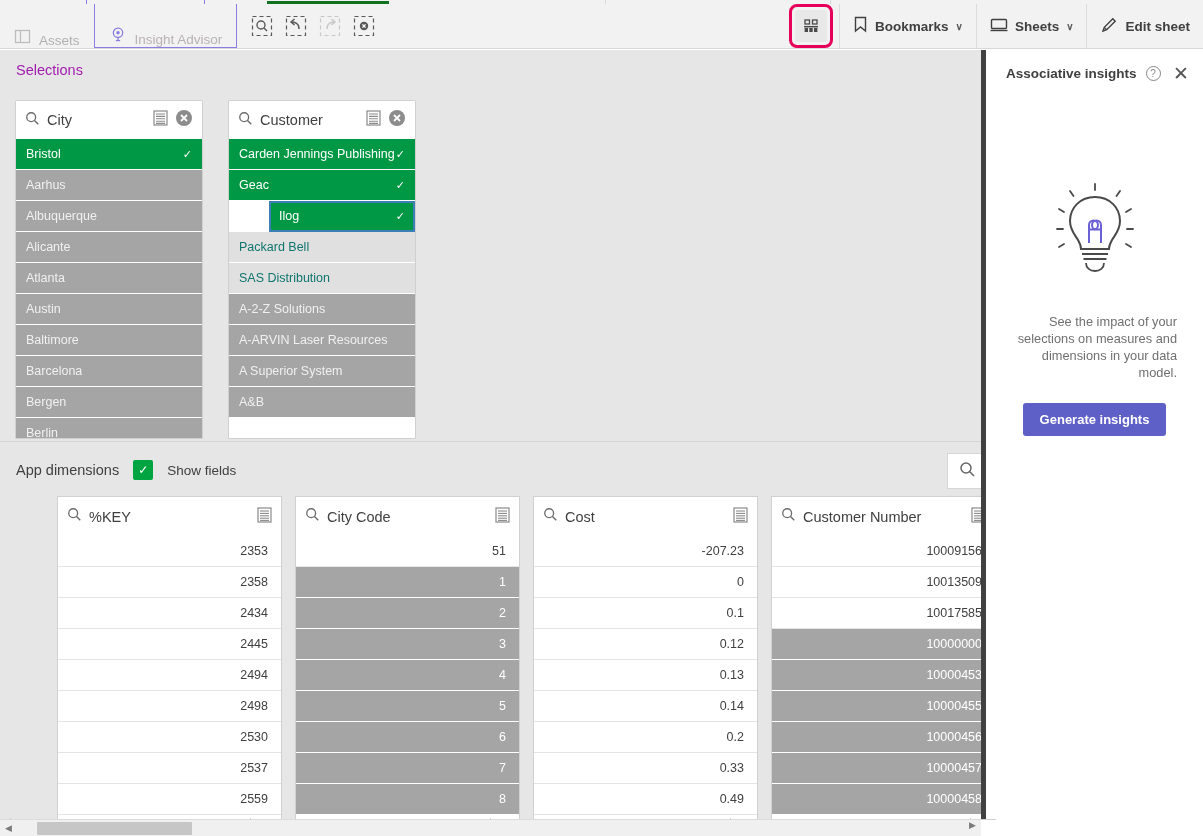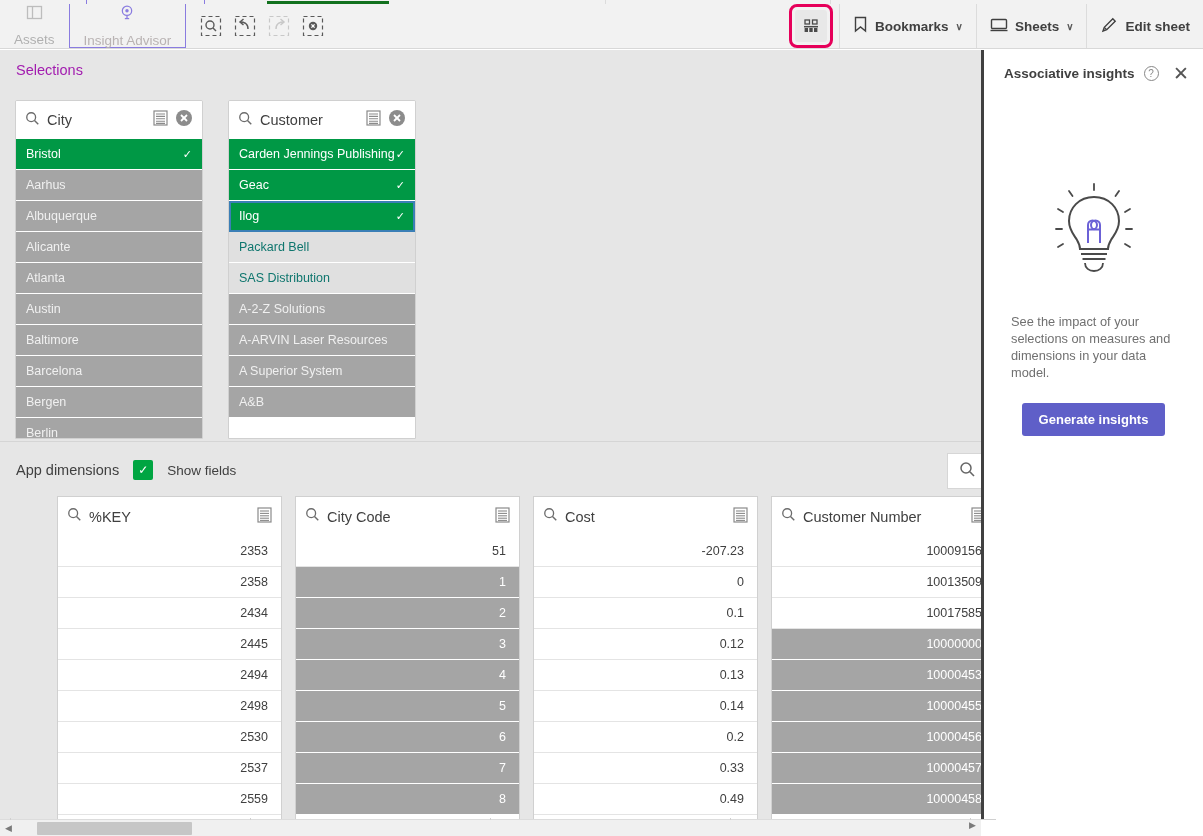--- a/index.html
+++ b/index.html
@@ -24,24 +24,24 @@
   .top-strip .purple-edge-r { position: absolute; left: 204px; top: 0; width: 1px; height: 4px; background: #8a7ce0; }
 
   
   .toolbar {
     position: absolute; top: 4px; left: 0; width: 1203px; height: 45px;
     background: #f2f2f2;
     border-bottom: 1px solid #d8d8d8;
     display: flex; align-items: stretch;
   }
   .tb-item {
-    display: flex; align-items: center; gap: 8px;
+    display: flex; align-items: flex-end; gap: 8px;
     padding: 0 14px;
     font-size: 13.5px; color: #595959;
-    cursor: pointer; height: 100%; flex-direction: column;
+    cursor: pointer; height: 100%;
   }
   .tb-item.disabled { color: #b0b0b0; cursor: default; }
   .tb-sep { width: 1px; background: #dcdcdc; margin: 0; align-self: stretch; }
   .tb-active {
     border-left: 1px solid #8a7ce0;
     border-right: 1px solid #8a7ce0;
     border-bottom: 1px solid #8a7ce0;
     background: #f2f2f2;
     color: #b9b3b3;
   }
@@ -105,21 +105,21 @@
     padding: 0 10px; font-size: 12.5px;
     border-bottom: 1px solid #fff;
     cursor: pointer;
   }
   .lb-row .lbl { flex: 1; }
   .lb-row .chk { font-size: 11px; }
   .st-selected { background: #009845; color: #fff; }
   .st-excluded { background: #a5a5a5; color: #f0f0f0; }
   .st-alternative { background: #e0e0e0; color: #0f766e; }
   .st-possible { background: #fff; color: #404040; border-bottom: 1px solid #e0e0e0; }
-  .row-focus { outline: 2px solid #3b7fb6; outline-offset: -2px; }
+  .row-focus { outline: 2px solid #3b7fb6; outline-offset: -2px; margin-left: 40px; }
 
   
   .dim-panel {
     position: absolute; top: 441px; left: 0; width: 981px; height: 450px;
     background: #e6e6e6;
     border-top: 1px solid #d5d5d5;
   }
   .dim-header { position: absolute; left: 16px; top: 18px; display: flex; align-items: center; gap: 14px; }
   .dim-title { font-size: 14.5px; color: #404040; }
   .chk-box {
@@ -154,37 +154,37 @@
     height: 31px; display: flex; align-items: center; justify-content: flex-end;
     padding: 0 13px; font-size: 12.5px; cursor: pointer;
     border-bottom: 1px solid #e4e4e4;
   }
   .db-row.st-excluded { background: #a5a5a5; color: #fff; border-bottom: 1px solid #fff; }
   .db-row.st-possible { background: #fff; color: #404040; }
 
   
   .insights {
     position: absolute; top: 50px; right: 0; width: 222px; height: 769px;
-    background: #fff; border-left: 3px solid #404040;
+    background: #fff; border-left: 5px solid #404040;
   }
   .ins-head { display: flex; align-items: center; padding: 14px 14px 0 20px; gap: 9px; }
   .ins-title { font-size: 13.5px; font-weight: bold; color: #404040; }
   .ins-help {
     width: 15px; height: 15px; border-radius: 50%;
     border: 1.4px solid #888; color: #888;
     font-size: 10px; display: flex; align-items: center; justify-content: center;
     cursor: pointer;
   }
   .ins-close { margin-left: auto; font-size: 19px; color: #555; cursor: pointer; line-height: 1; }
   .ins-body {
     display: flex; flex-direction: column; align-items: center;
     padding-top: 90px;
   }
   .ins-text {
-    width: 165px; text-align: left; font-size: 12.8px;
+    width: 165px; text-align: right; font-size: 12.8px;
     color: #707070; line-height: 17px; margin-top: 24px;
   }
   .ins-btn {
     margin-top: 22px; padding: 9px 17px;
     background: #5f5fc8; color: #fff; border: 0; border-radius: 3px;
     font-family: "Liberation Sans", sans-serif;
     font-size: 13px; font-weight: bold; cursor: pointer;
   }
 
   

